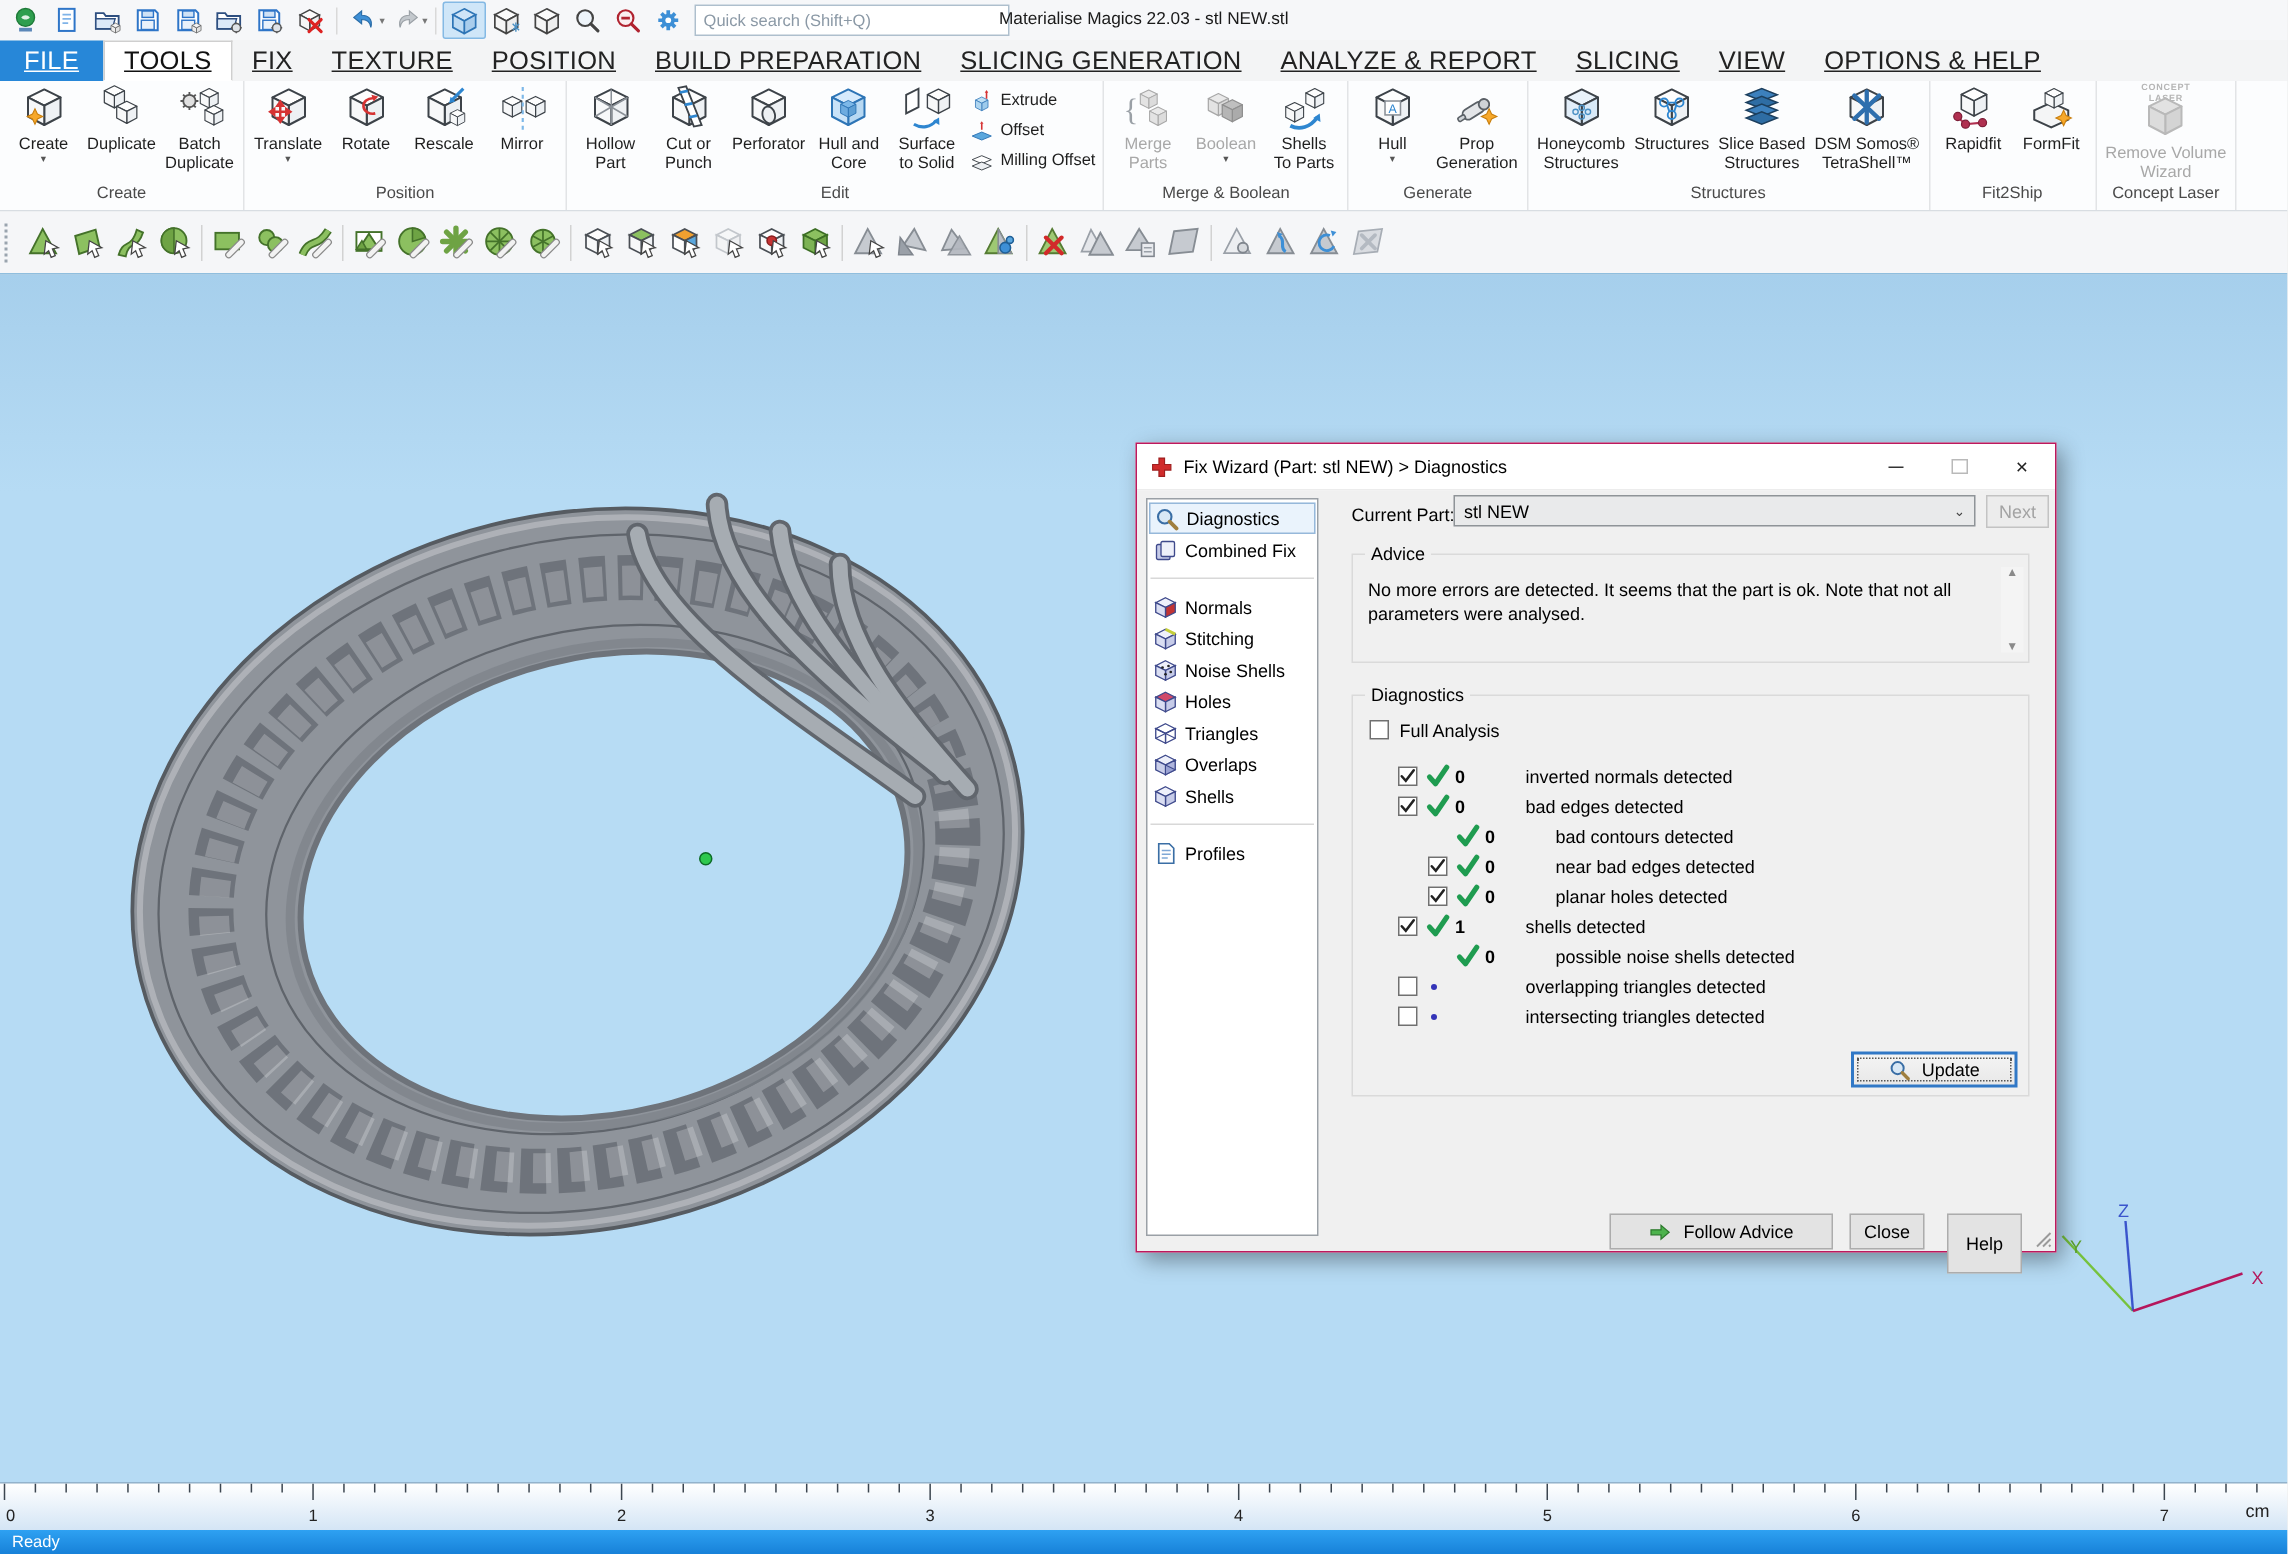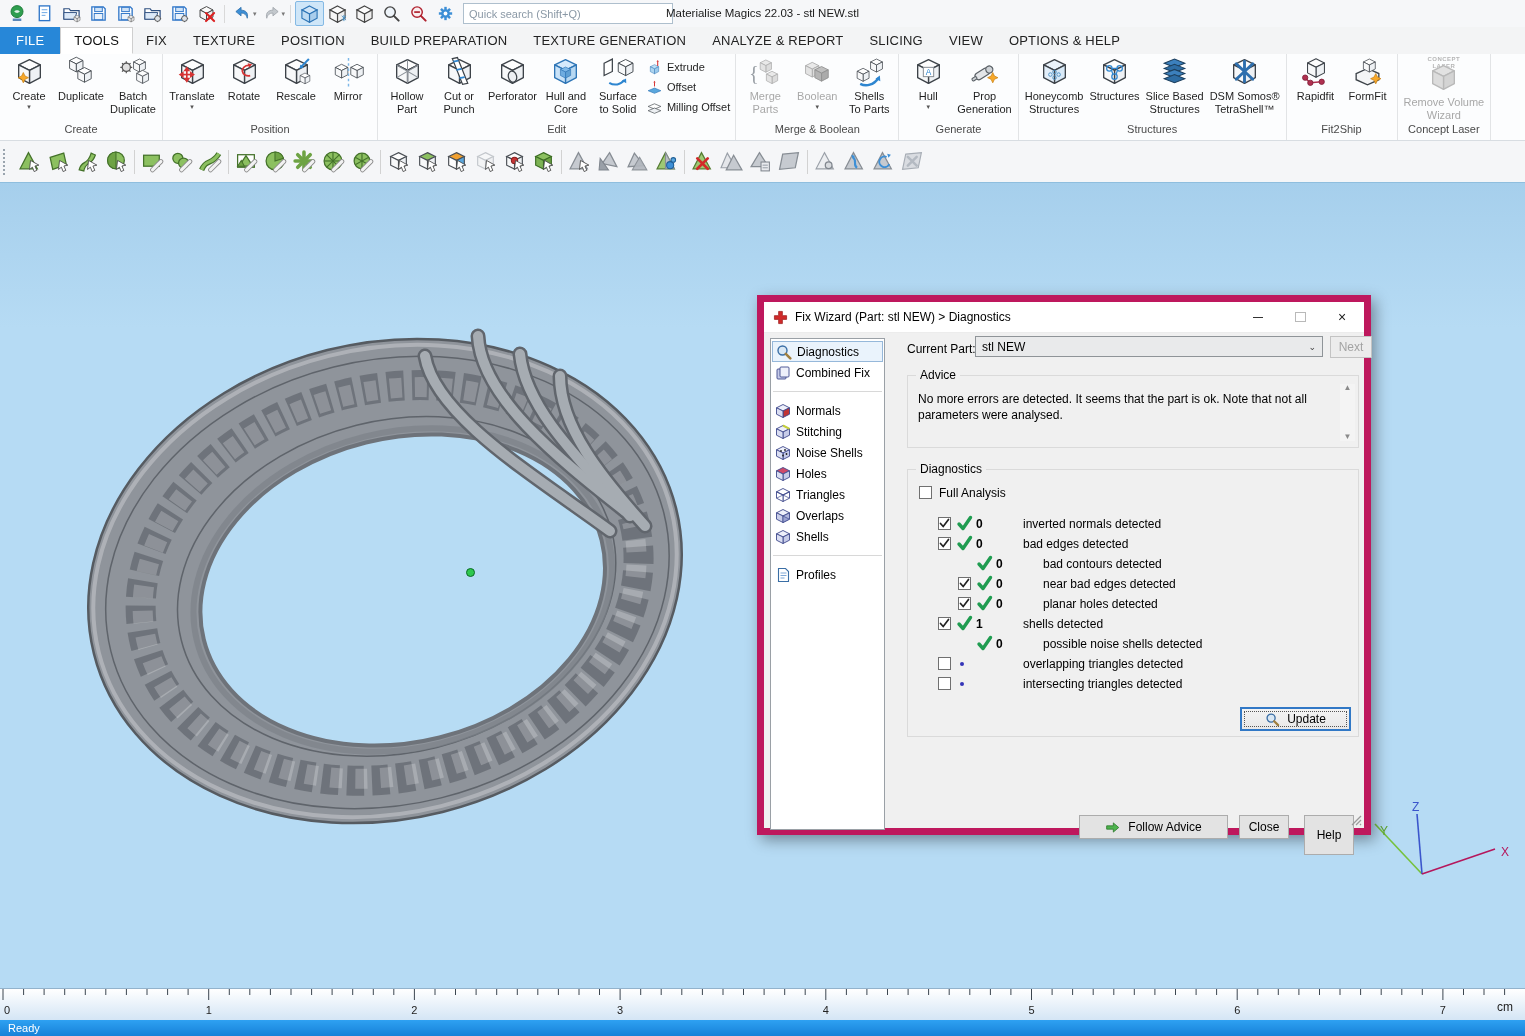--- a/index.html
+++ b/index.html
@@ -18,21 +18,21 @@
   .qa-caret{font-size:7px;color:#777;margin-left:-3px;margin-right:1px;}
   .qa-sep{width:1px;height:18px;background:#d9d9d9;margin:0 4px;flex:0 0 auto;}
   .search{width:198px;height:17px;border:1px solid #aebfcd;background:#fff;font:11px "Liberation Sans",sans-serif;
           padding:1px 5px;color:#333;margin-left:4px;}
   .search::placeholder{color:#8b99a6;}
   .title-text{position:absolute;left:50%;transform:translateX(-50%);top:7px;font-size:11.5px;color:#1a1a1a;white-space:nowrap;}
 
   
   .tabrow{position:absolute;left:0;top:27px;width:100%;height:27px;background:#f3f4f5;
           display:flex;align-items:stretch;z-index:5;box-sizing:border-box;}
-  .tab{padding:0 13px;display:flex;align-items:center;font-size:13px;color:#222;letter-spacing:.2px;}
+  .tab{padding:0 13px;display:flex;align-items:center;font-size:17px;color:#222;letter-spacing:.2px;text-decoration:underline;}
   .tab.file{background:#2787d8;color:#fff;padding:0 16px;}
   .tab.active{background:#fff;border:1px solid #cfcfcf;border-bottom:1px solid #fff;color:#111;}
 
   
   .ribbon{position:absolute;left:0;top:54px;width:100%;height:87px;background:#fcfdfe;
           display:flex;border-bottom:1px solid #d8dde2;box-sizing:border-box;z-index:4;}
   .rb-group{display:flex;flex-direction:column;border-right:1px solid #e2e4e6;padding:1px 3px 0;}
   .rb-buttons{flex:1;display:flex;align-items:flex-start;}
   .rb-btn{min-width:46px;padding:1px 3px 0;display:flex;flex-direction:column;align-items:center;
           font-size:11px;color:#1f1f1f;line-height:1.15;text-align:center;}
@@ -58,21 +58,21 @@
   .viewport{position:absolute;left:0;top:182px;width:100%;height:806px;
             background:linear-gradient(180deg,#a6cfec 0%,#b6dbf4 18%,#b6dbf4 100%);
             border-top:1px solid #8fbede;box-sizing:border-box;}
   #ring-svg{position:absolute;left:55px;top:143px;}
   .center-dot{position:absolute;left:466px;top:385px;width:9px;height:9px;border-radius:50%;
               background:#2ec84e;border:1.5px solid #0c6b26;box-sizing:border-box;}
   #axis-svg{position:absolute;left:1370px;top:618px;}
 
   
   .dialog{position:absolute;left:757px;top:295px;width:614px;height:540px;background:#f0f0f0;
-          border:7px solid #be185d;box-shadow:4px 5px 14px rgba(0,0,0,.38);z-index:20;font-size:12px;box-sizing:border-box;}
+          border:1px solid #be185d;box-shadow:4px 5px 14px rgba(0,0,0,.38);z-index:20;font-size:12px;box-sizing:border-box;}
   .dlg-title{height:30px;background:#fff;display:flex;align-items:center;padding-left:9px;gap:7px;border-bottom:1px solid #ececec;}
   .dlg-title svg{width:15px;height:15px;}
   .dlg-title-text{font-size:12px;color:#000;}
   .dlg-controls{position:absolute;right:1px;top:1px;display:flex;}
   .dlg-ctl{width:42px;height:28px;display:flex;align-items:center;justify-content:center;}
   .ctl-min{width:10px;height:1px;background:#333;}
   .ctl-max{width:9px;height:8px;border:1px solid #b9b9b9;}
   .ctl-close{font-size:14px;color:#222;line-height:1;}
   .dlg-nav{position:absolute;left:6px;top:36px;width:115px;height:492px;background:#fff;
            border:1px solid #9aa0a6;box-sizing:border-box;padding-top:2px;}
@@ -274,21 +274,21 @@
   <div class="title-text">Materialise Magics 22.03 - stl NEW.stl</div>
 </div>
 
 <div class="tabrow" id="tabs">
     <div class="tab file">FILE</div>
     <div class="tab active">TOOLS</div>
     <div class="tab">FIX</div>
     <div class="tab">TEXTURE</div>
     <div class="tab">POSITION</div>
     <div class="tab">BUILD PREPARATION</div>
-    <div class="tab">TEXTURE GENERATION</div>
+    <div class="tab">SLICING GENERATION</div>
     <div class="tab">ANALYZE &amp; REPORT</div>
     <div class="tab">SLICING</div>
     <div class="tab">VIEW</div>
     <div class="tab">OPTIONS &amp; HELP</div>
   </div>
 
 <div class="ribbon" id="ribbon">
     <div class="rb-group">
       <div class="rb-buttons">
         <div class="rb-btn">

